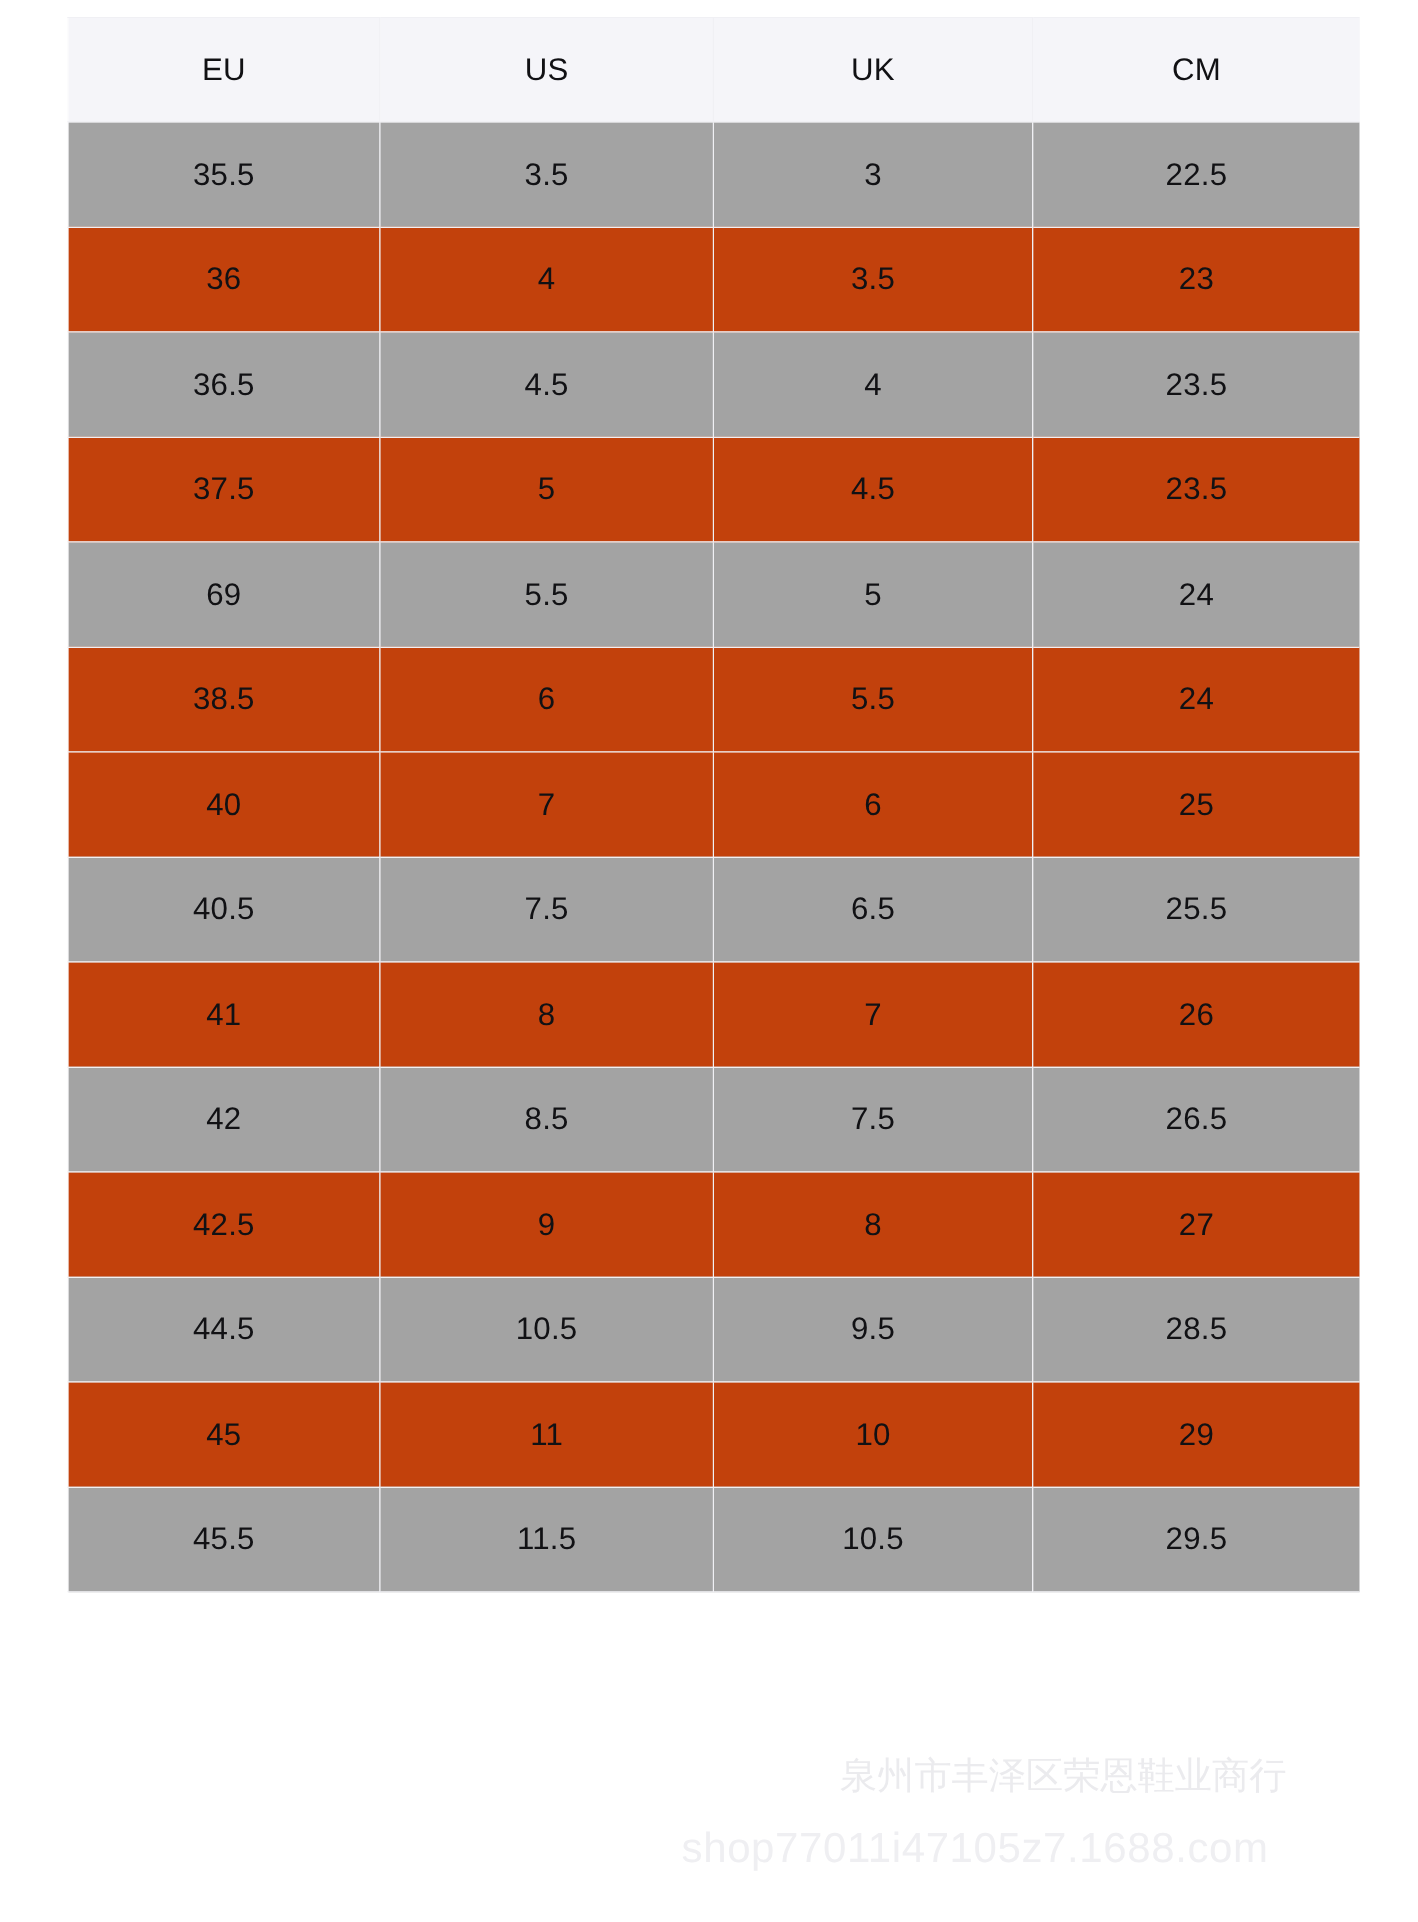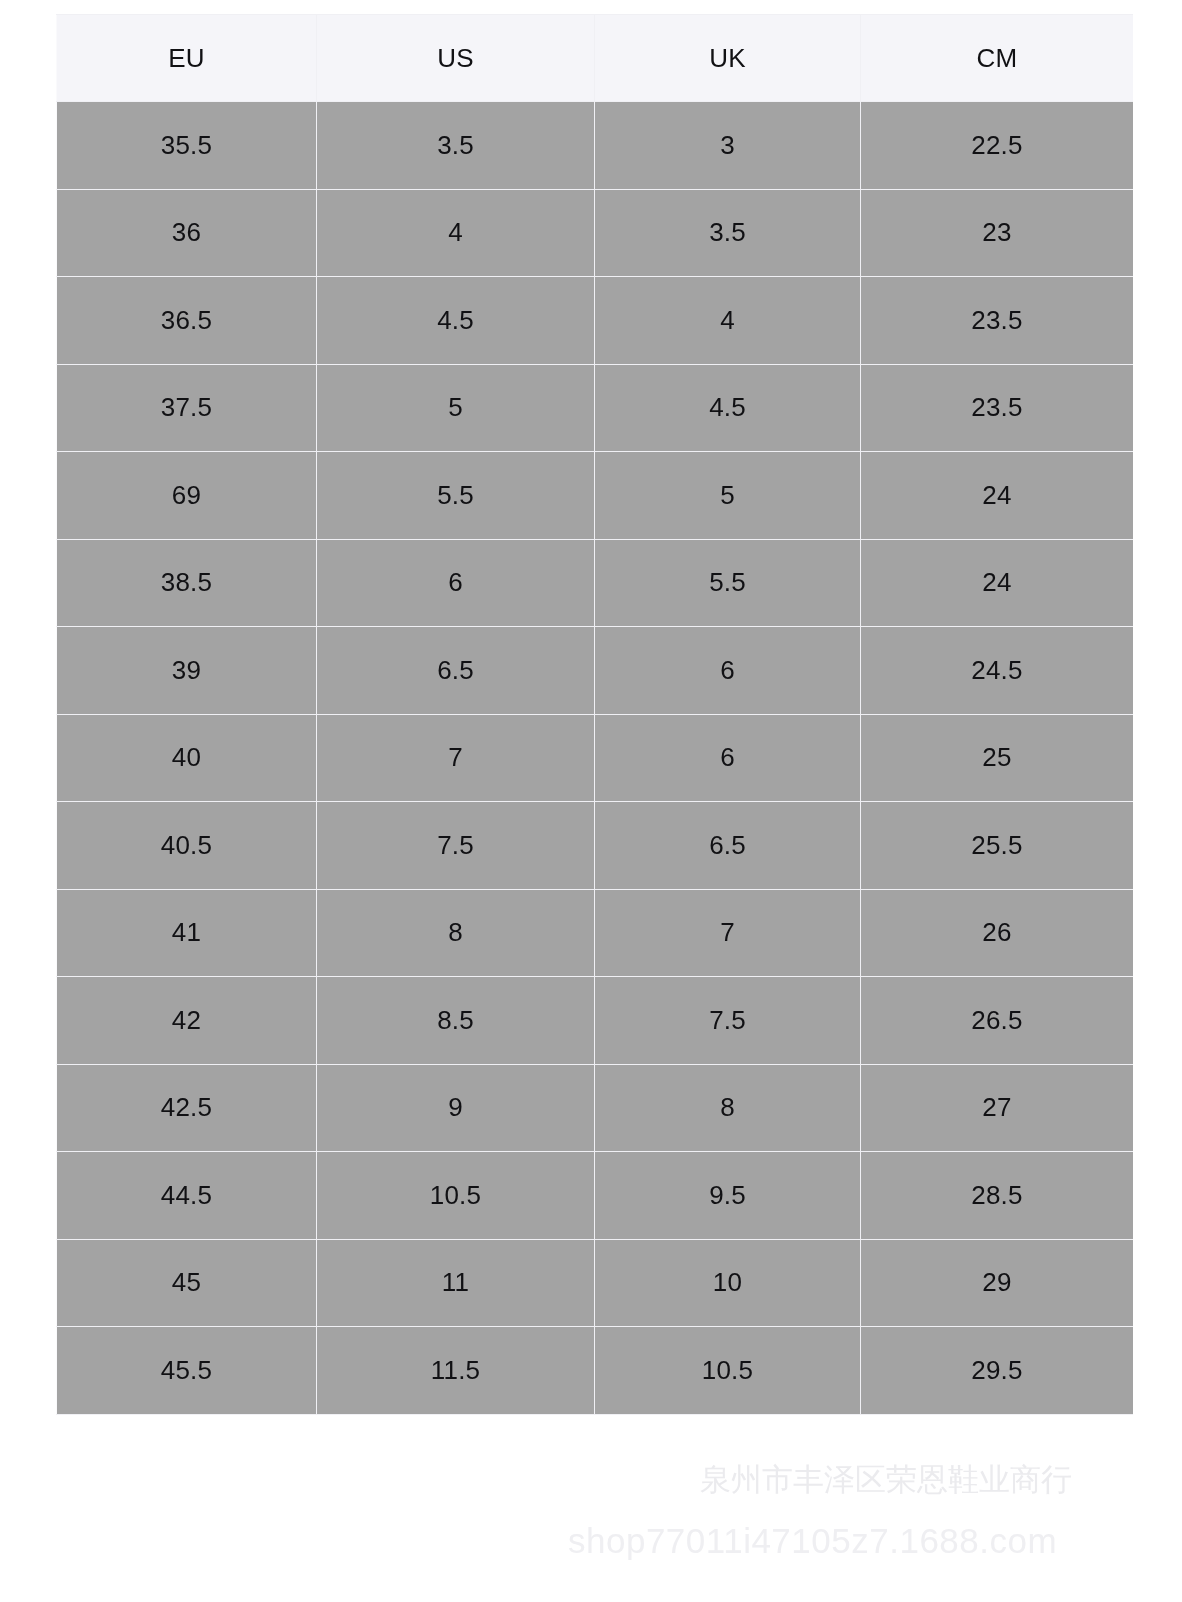--- a/index.html
+++ b/index.html
@@ -62,21 +62,21 @@
     background: #f5f5f9;
     border-top: 1px solid #f0f0f4;
     font-weight: 400;
   }
 
   table.size-table tr.data-row td {
     height: 86.5px;
   }
 
   table.size-table tr.row-shade td {
-    background: #a3a3a3;
+    background: #c2410c;
   }
   table.size-table tr.row-plain td {
     background: #a3a3a3;
   }
 
   
   #watermark {
     position: absolute;
     left: 0;
     top: 0;
@@ -155,26 +155,20 @@
             <td>5.5</td>
             <td>5</td>
             <td>24</td>
           </tr>
           <tr class="data-row row-shade">
             <td>38.5</td>
             <td>6</td>
             <td>5.5</td>
             <td>24</td>
           </tr>
-          <tr class="data-row row-plain">
-            <td>39</td>
-            <td>6.5</td>
-            <td>6</td>
-            <td>24.5</td>
-          </tr>
           <tr class="data-row row-shade">
             <td>40</td>
             <td>7</td>
             <td>6</td>
             <td>25</td>
           </tr>
           <tr class="data-row row-plain">
             <td>40.5</td>
             <td>7.5</td>
             <td>6.5</td>

